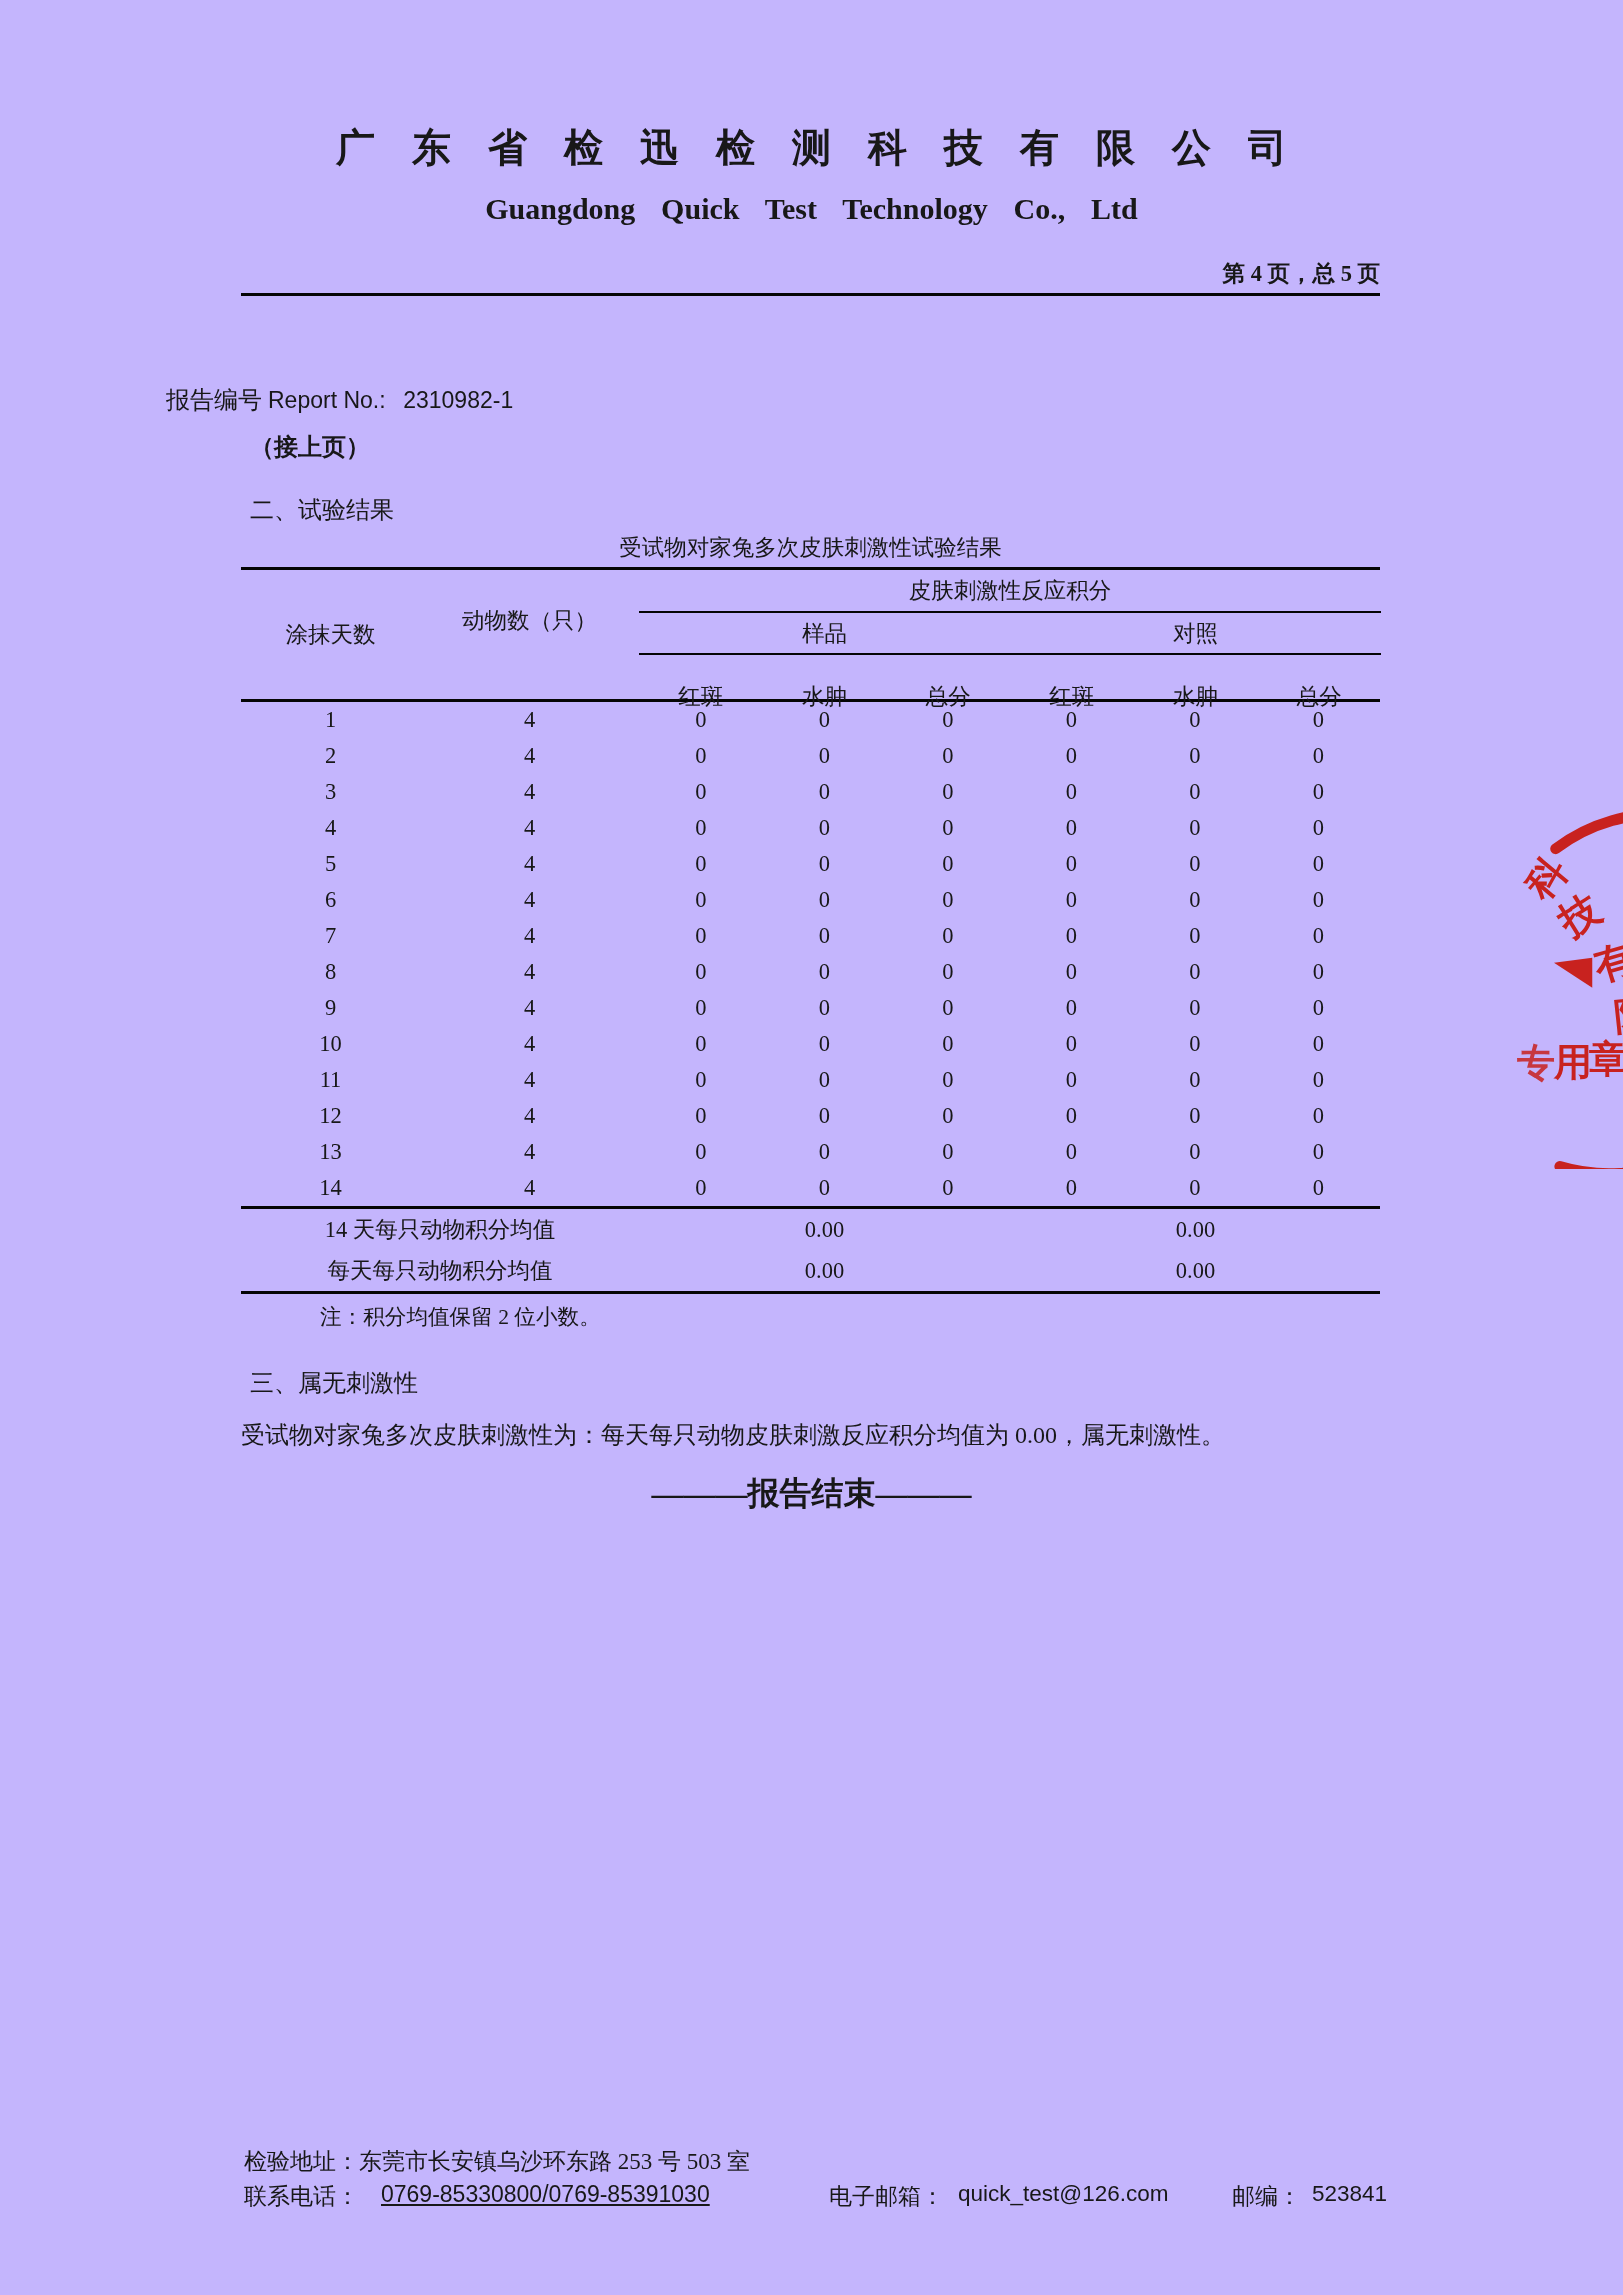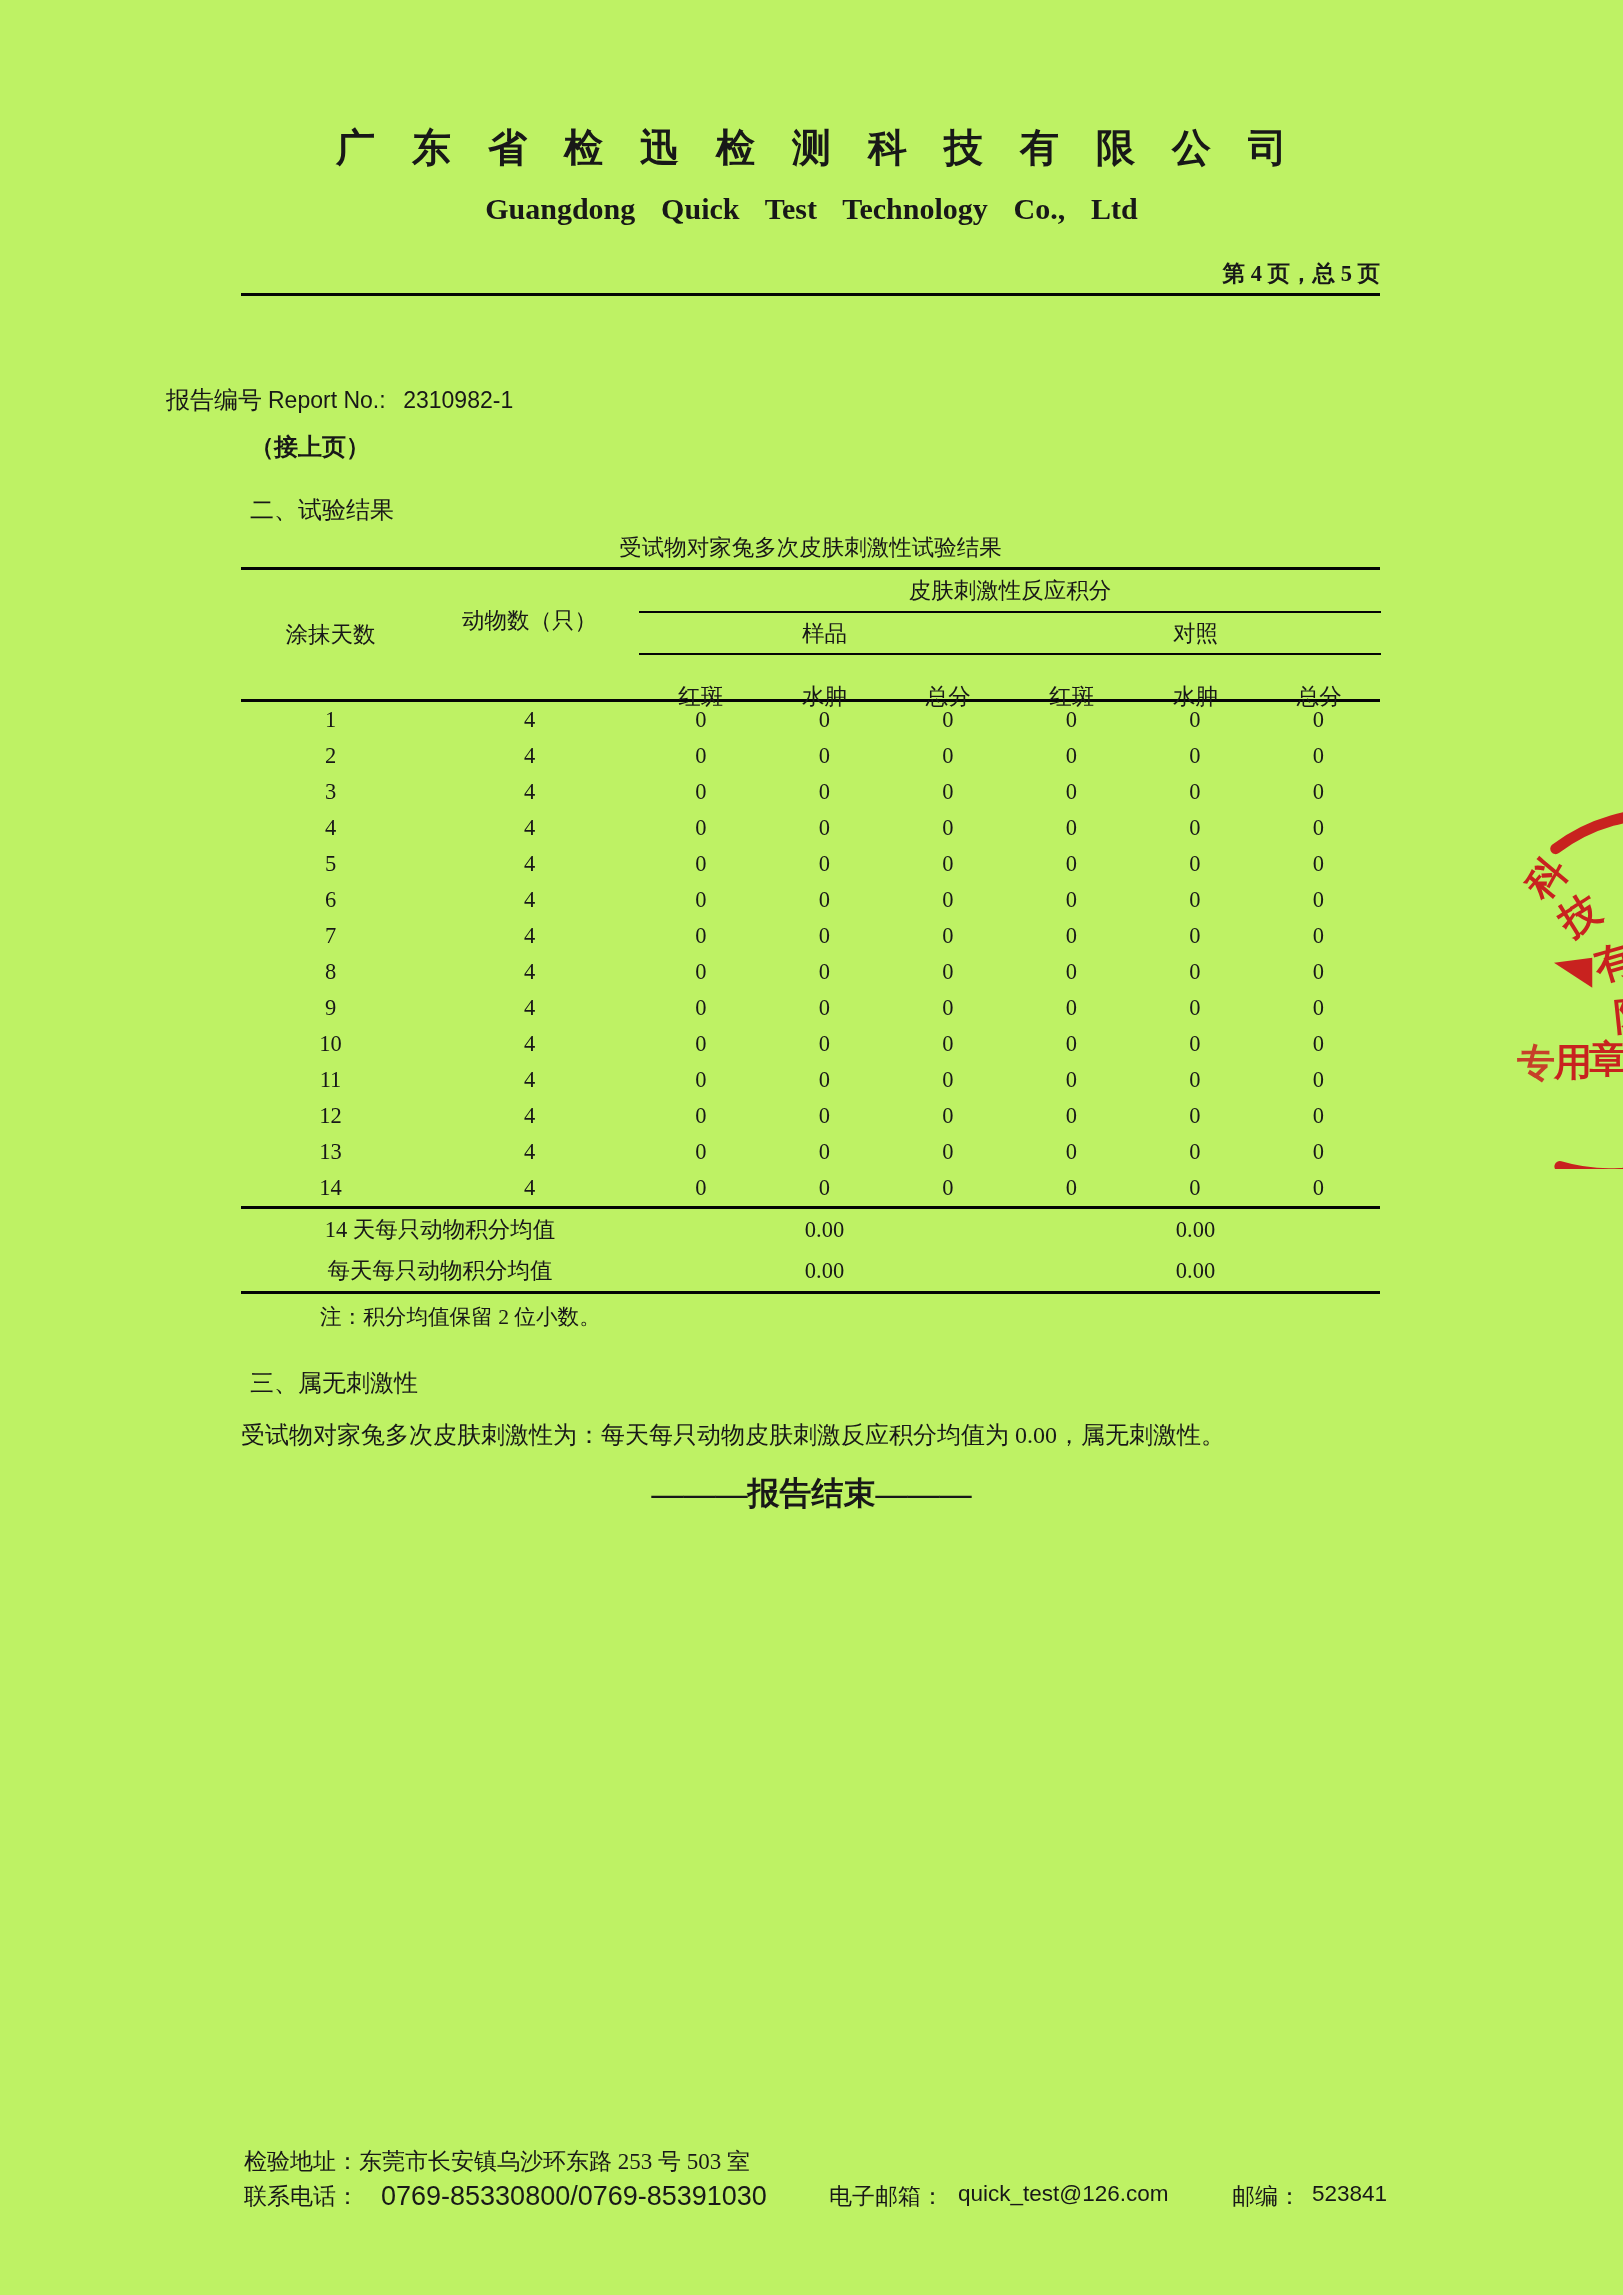--- a/index.html
+++ b/index.html
@@ -1,19 +1,19 @@
 <!DOCTYPE html>
 <html style="font-size:13.3px"><head>
 <meta charset="utf-8">
 <style>
   html,body{margin:0;padding:0;background:#9a9a9a;}
   .page{
     position:relative;
     width:1623px;height:2295px;
-    background:#bef264;
+    background:#c4b5fd;
     overflow:hidden;
     font-family:"Liberation Serif","DejaVu Serif",serif;
     color:#181818;
   }
   .abs{position:absolute;}
 
   
   .company-cn{top:121px;left:0;width:1623px;text-align:center;
     font-size:39px;font-weight:bold;letter-spacing:37px;}
   .company-cn span{margin-right:-37px;}
@@ -62,21 +62,21 @@
   .conclusion{top:1419px;left:241px;width:1206px;font-size:24px;}
   .report-end{top:1472px;left:0;width:1623px;text-align:center;
     font-size:32px;font-weight:bold;}
 
   
   .footer1{top:2146px;left:244px;font-size:23px;}
   .footer2{top:2181px;left:0;width:1623px;height:33px;font-size:23px;}
   .footer2 span{position:absolute;white-space:nowrap;}
   .sans{font-family:"Liberation Sans","DejaVu Sans",sans-serif;}
   .f-phone-label{left:244px;}
-  .f-phone{left:381px;font-size:27px;}
+  .f-phone{left:381px;font-size:23px;text-decoration:underline;}
   .f-email-label{left:829px;}
   .f-email{left:958px;font-size:22.5px;}
   .f-post-label{left:1232px;}
   .f-post{left:1312px;font-size:22.5px;}
 
   
   .stamp{top:803px;left:1474px;width:150px;height:366px;pointer-events:none;}
   .stamp .ch{position:absolute;font-weight:bold;line-height:1;
     font-family:"Liberation Serif","DejaVu Serif",serif;}
   .stamp svg{position:absolute;left:0;top:0;}

